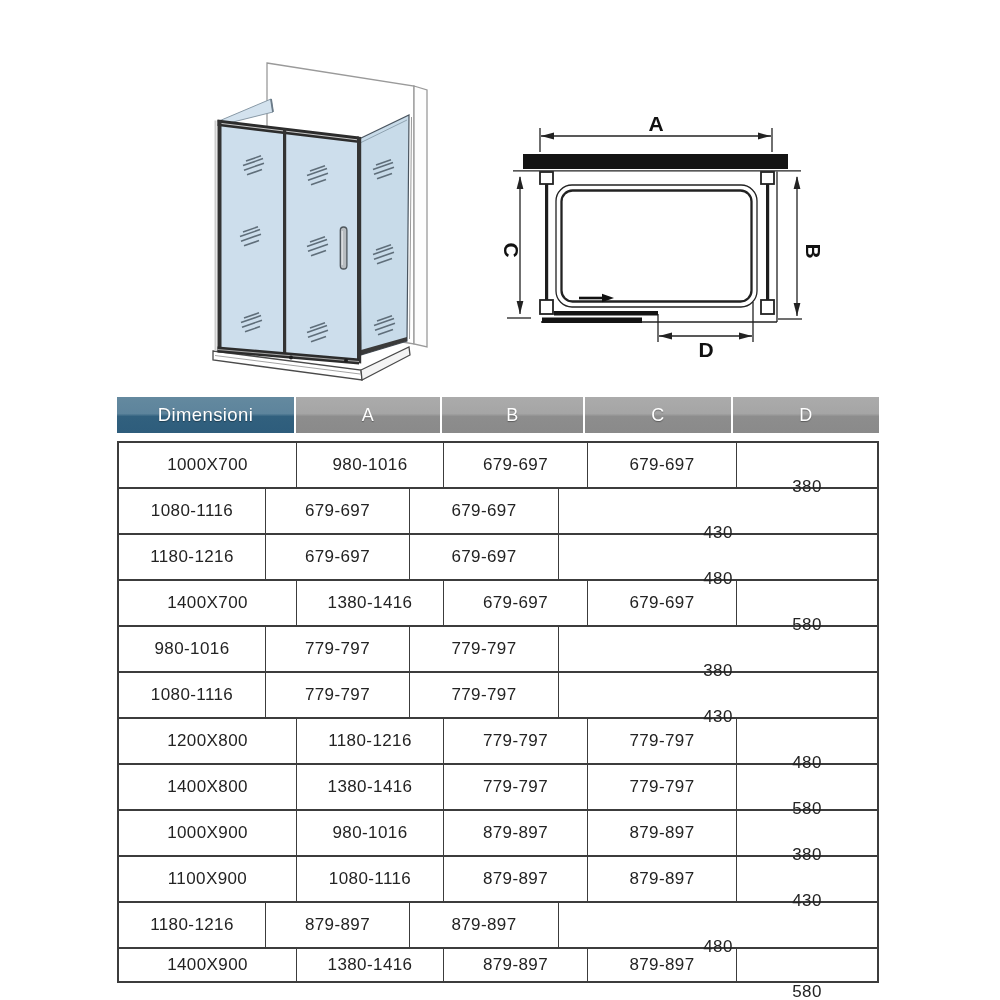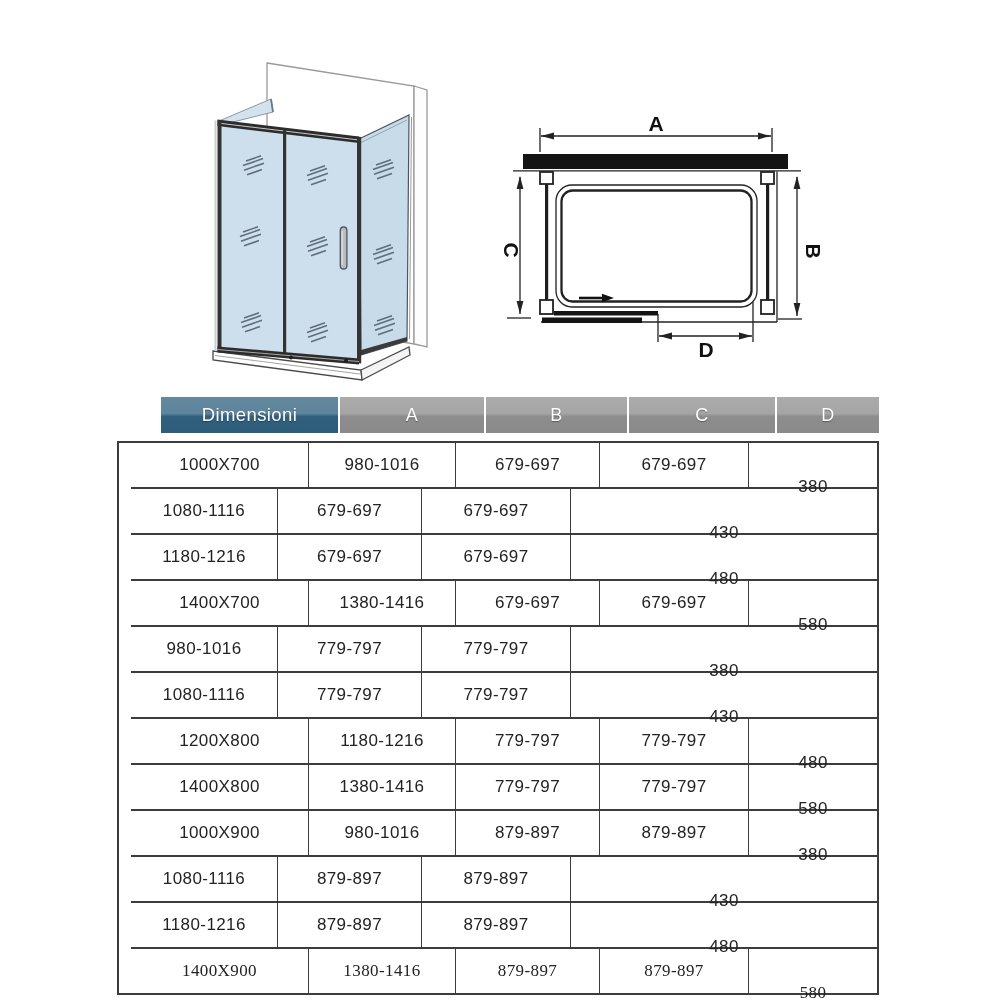--- a/index.html
+++ b/index.html
@@ -14,29 +14,28 @@
   .thead{display:flex;gap:2px;height:36px;}
   .th{
     display:flex;align-items:center;justify-content:center;
     color:#fff;font-size:18px;letter-spacing:.4px;
     text-shadow:0 1px 1px rgba(0,0,0,.35);
     background:linear-gradient(180deg,#ababab 0%,#a5a5a5 46%,#8d8d8d 54%,#8a8a8a 100%);
   }
   .th.dim{
     background:linear-gradient(180deg,#64899f 0%,#5d849c 46%,#31607e 54%,#2e5d7c 100%);
     font-size:18.5px;
-    margin-left:44px;
   }
   .th.c0{width:177px;} .th.c1{width:144px;} .th.c2{width:141px;}
   .th.c3{width:146px;} .th.c4{flex:1;}
   .tbody{
-    margin-top:8px;border:2px solid #3c3c3c;background:#fff;padding-left:12px;
+    margin-top:8px;border:2px solid #3c3c3c;background:#fff;
   }
   .trow{display:flex;height:44px;border-bottom:2px solid #3c3c3c;}
-  .trow:last-child{border-bottom:none;height:44px;font-family:Liberation Serif, serif;}
+  .trow:last-child{border-bottom:none;height:32px;}
   .tcell{
     display:flex;align-items:center;justify-content:center;
     font-size:17px;color:#232323;letter-spacing:.4px;
     border-right:1.5px solid #3c3c3c;
   }
   .tcell.c0{width:177px;} .tcell.c1{width:146px;} .tcell.c2{width:143px;}
   .tcell.c3{width:148px;} .tcell.c4{flex:1;border-right:none;margin-top:43px;}
 </style>
 </head>
 <body>
@@ -218,20 +217,21 @@
           <div class="tcell c4">580</div>
         </div>
         <div class="trow">
           <div class="tcell c0">1000X900</div>
           <div class="tcell c1">980-1016</div>
           <div class="tcell c2">879-897</div>
           <div class="tcell c3">879-897</div>
           <div class="tcell c4">380</div>
         </div>
         <div class="trow">
+          <div class="tcell c0">1100X900</div>
           <div class="tcell c1">1080-1116</div>
           <div class="tcell c2">879-897</div>
           <div class="tcell c3">879-897</div>
           <div class="tcell c4">430</div>
         </div>
         <div class="trow">
           <div class="tcell c1">1180-1216</div>
           <div class="tcell c2">879-897</div>
           <div class="tcell c3">879-897</div>
           <div class="tcell c4">480</div>

